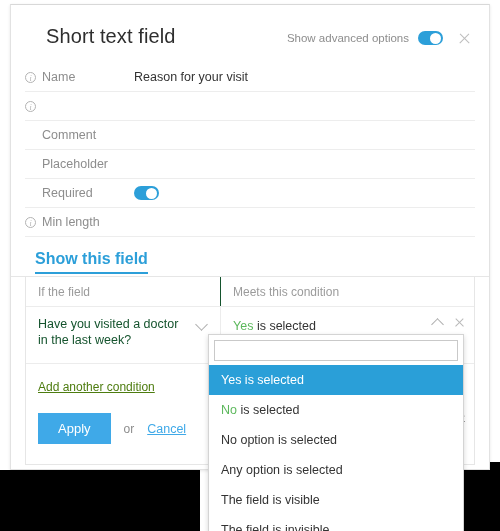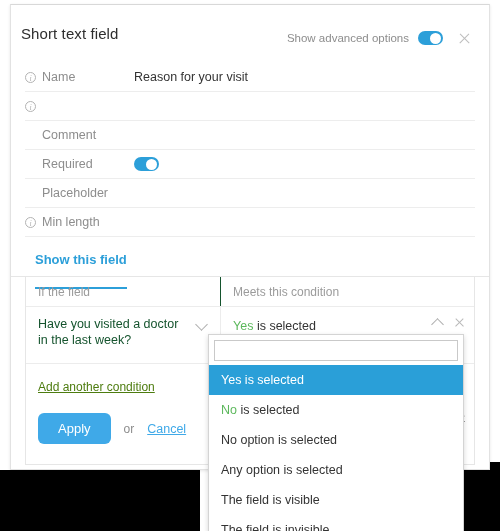--- a/index.html
+++ b/index.html
@@ -48,23 +48,23 @@
     box-shadow: 0 1px 3px rgba(0,0,0,0.10);
   }
 
   
   .card-header {
     position: relative;
     height: 58px;
   }
   .card-title {
     position: absolute;
-    left: 10px;
+    left: 35px;
     top: 20px;
-    font-size: 15px;
+    font-size: 20px;
     color: #2e2e2e;
     font-weight: normal;
     letter-spacing: 0.1px;
   }
   .adv-wrap {
     position: absolute;
     right: 46px;
     top: 26px;
     display: flex;
     align-items: center;
@@ -161,24 +161,24 @@
     margin-top: 13px;
   }
   .tabs {
     position: relative;
     padding-left: 24px;
     border-bottom: 1px solid #e6e6e6;
     height: 26px;
   }
   .tab {
     display: inline-block;
-    font-size: 13px;
+    font-size: 16px;
     color: #2c9fd9;
     font-weight: bold;
-    padding-bottom: 20px;
+    padding-bottom: 4px;
     border-bottom: 2px solid #2c9fd9;
     cursor: pointer;
   }
   .cond-table {
     margin: 0 14px;
     border: 1px solid #e6e6e6;
     border-top: none;
     position: relative;
   }
   .cond-head {
@@ -279,21 +279,21 @@
     padding: 8px 12px 20px 12px;
     display: flex;
     align-items: center;
   }
   .btn-apply {
     background: #3fa9e8;
     color: #ffffff;
     border: none;
     font-size: 13px;
     padding: 8px 20px;
-    border-radius: 6px;
+    border-radius: 0;
     cursor: pointer;
     font-family: "Liberation Sans", sans-serif;
   }
   .or-text {
     font-size: 12px;
     color: #8d8d8d;
     margin: 0 13px;
   }
   .btn-cancel {
     font-size: 12.5px;
@@ -385,30 +385,30 @@
     </div>
 
     <div class="prop-row">
       <span class="info-spacer"></span>
       <span class="prop-label">Comment</span>
       <span class="prop-value"></span>
     </div>
 
     <div class="prop-row">
       <span class="info-spacer"></span>
+      <span class="prop-label">Placeholder</span>
+      <span class="prop-value"></span>
+    </div>
+
+    <div class="prop-row">
+      <span class="info-spacer"></span>
       <span class="prop-label">Required</span>
       <span class="toggle">
         <span class="knob"></span>
       </span>
-    </div>
-
-    <div class="prop-row">
-      <span class="info-spacer"></span>
-      <span class="prop-label">Placeholder</span>
-      <span class="prop-value"></span>
     </div>
 
     <div class="prop-row">
       <span class="info-icon">i</span>
       <span class="prop-label">Min length</span>
       <span class="prop-value"></span>
     </div>
 
   </div>
 

